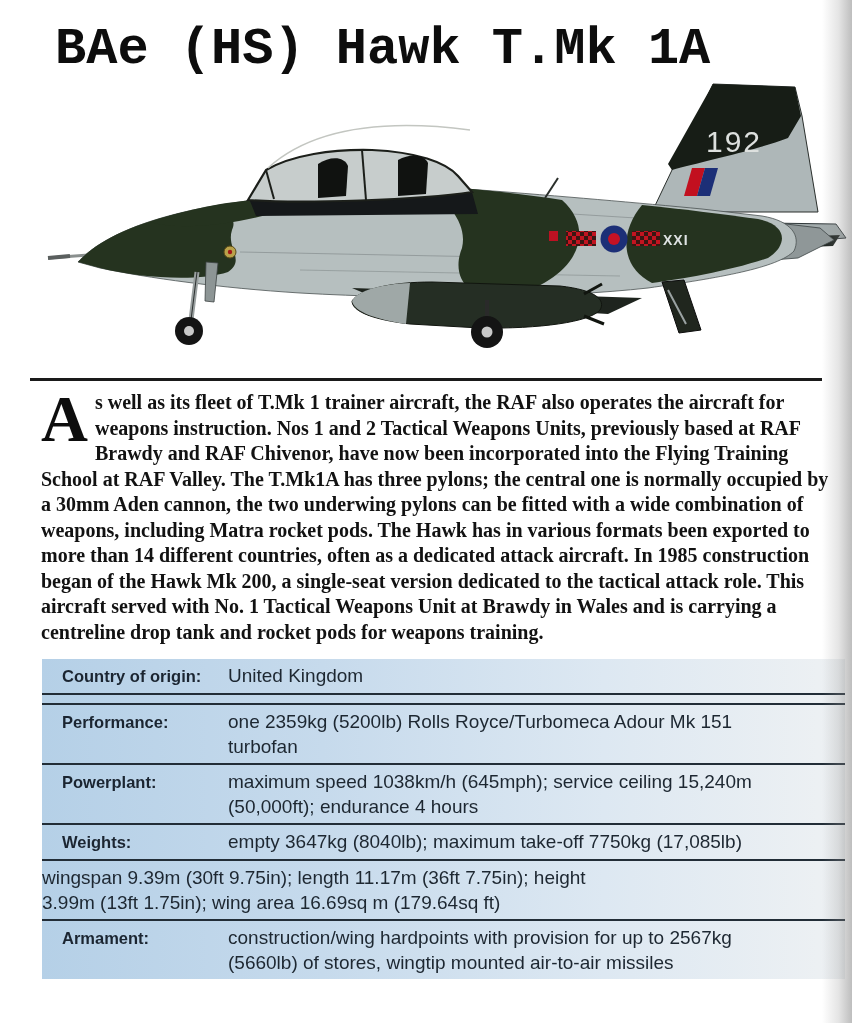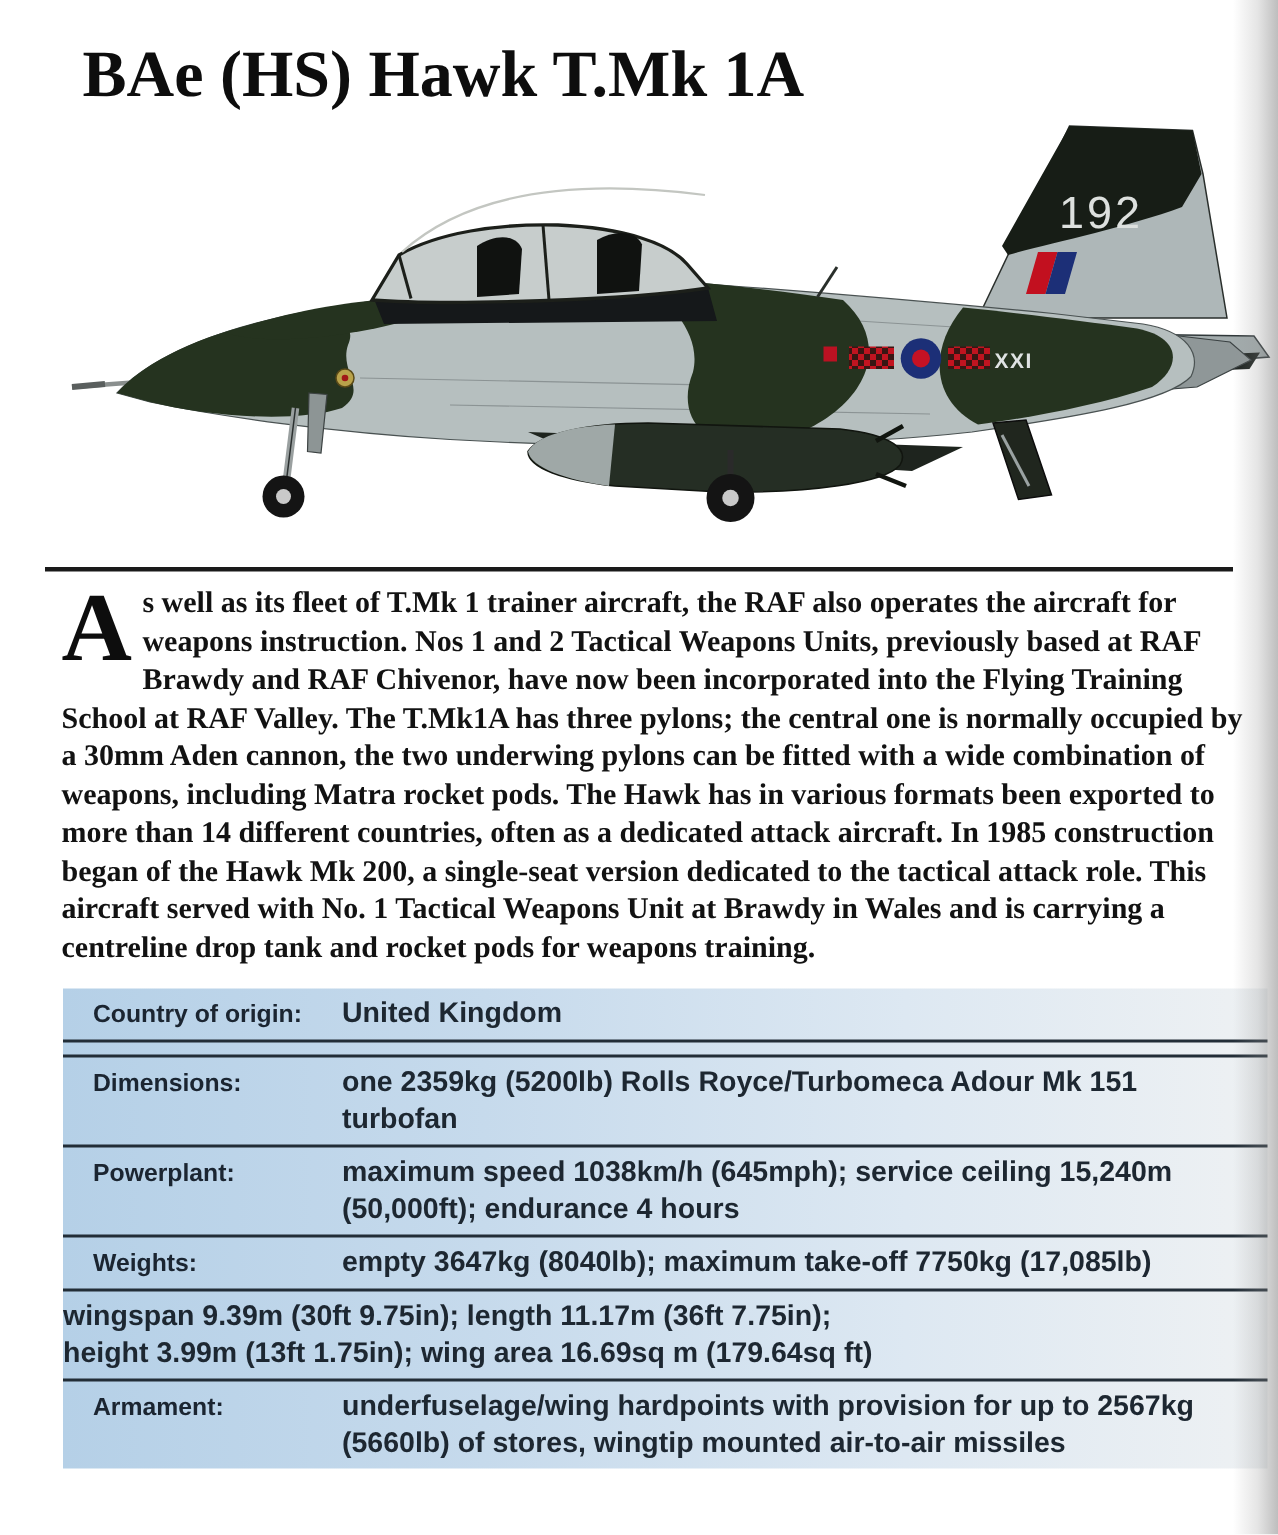--- a/index.html
+++ b/index.html
@@ -9,23 +9,23 @@
     font-family:"Liberation Sans",sans-serif;
     color:#141414;
   }
   .page-edge-shadow{
     position:absolute;top:0;right:0;width:30px;height:1023px;
     background:linear-gradient(90deg,rgba(180,180,180,0) 0%,rgba(150,150,150,.25) 55%,rgba(110,110,110,.45) 100%);
     pointer-events:none;z-index:50;
   }
   h1.page-title{
     margin:22px 0 0 55px;
-    font-size:44px;line-height:56px;font-weight:bold;
+    font-size:52px;line-height:56px;font-weight:bold;
     letter-spacing:0px;color:#0d0d0d;
-    font-family:Liberation Serif, serif;
+    font-family:Liberation Mono, monospace;
   }
   .aircraft-figure{display:block;margin:2px 0 0 0;}
   .rule{
     margin:6px 30px 0 30px;height:0;
     border:none;border-top:3px solid #1a1a1a;
   }
   p.article-text{
     margin:9px 22px 0 41px;
     font-family:"Liberation Serif",serif;
     font-weight:bold;
@@ -45,21 +45,21 @@
   }
   .spec-row{display:flex;padding:4px 0;}
   .spec-row + .spec-row{border-top:2px solid #222d37;}
   .spec-label{
     flex:0 0 166px;padding-left:20px;
     font-weight:bold;font-size:16.5px;line-height:25px;
     color:#1b2531;padding-top:1px;
   }
   .spec-value{
     flex:0 0 auto;width:572px;
-    font-size:19px;line-height:25px;color:#1d2731;font-weight:bold;
+    font-size:19px;line-height:25px;color:#1d2731;
   }
 </style>
 </head>
 <body>
 
 <div class="page-edge-shadow"></div>
 
 <h1 class="page-title">BAe (HS) Hawk T.Mk 1A</h1>
 
 <svg class="aircraft-figure" width="852" height="292" viewBox="0 80 852 292" xmlns="http://www.w3.org/2000/svg">
@@ -175,31 +175,31 @@
 <p class="article-text">As well as its fleet of T.Mk 1 trainer aircraft, the RAF also operates the aircraft for weapons instruction. Nos 1 and 2 Tactical Weapons Units, previously based at RAF Brawdy and RAF Chivenor, have now been incorporated into the Flying Training School at RAF Valley. The T.Mk1A has three pylons; the central one is normally occupied by a 30mm Aden cannon, the two underwing pylons can be fitted with a wide combination of weapons, including Matra rocket pods. The Hawk has in various formats been exported to more than 14 different countries, often as a dedicated attack aircraft. In 1985 construction began of the Hawk Mk 200, a single-seat version dedicated to the tactical attack role. This aircraft served with No. 1 Tactical Weapons Unit at Brawdy in Wales and is carrying a centreline drop tank and rocket pods for weapons training.</p>
 
 <div class="spec-table">
   <div class="spec-row">
     <div class="spec-label">Country of origin:</div>
     <div class="spec-value">United Kingdom</div>
   </div>
   <div class="spec-row">
   </div>
   <div class="spec-row">
-    <div class="spec-label">Dimensions:</div>
+    <div class="spec-label">Performance:</div>
     <div class="spec-value">one 2359kg (5200lb) Rolls Royce/Turbomeca Adour Mk 151 turbofan</div>
   </div>
   <div class="spec-row">
     <div class="spec-label">Powerplant:</div>
     <div class="spec-value">maximum speed 1038km/h (645mph); service ceiling 15,240m (50,000ft); endurance 4 hours</div>
   </div>
   <div class="spec-row">
     <div class="spec-label">Weights:</div>
     <div class="spec-value">empty 3647kg (8040lb); maximum take-off 7750kg (17,085lb)</div>
   </div>
   <div class="spec-row">
     <div class="spec-value">wingspan 9.39m (30ft 9.75in); length 11.17m (36ft 7.75in); height 3.99m (13ft 1.75in); wing area 16.69sq m (179.64sq ft)</div>
   </div>
   <div class="spec-row">
     <div class="spec-label">Armament:</div>
-    <div class="spec-value">underfuselage/wing hardpoints with provision for up to 2567kg (5660lb) of stores, wingtip mounted air-to-air missiles</div>
+    <div class="spec-value">construction/wing hardpoints with provision for up to 2567kg (5660lb) of stores, wingtip mounted air-to-air missiles</div>
   </div>
 </div>
 
 </body></html>

